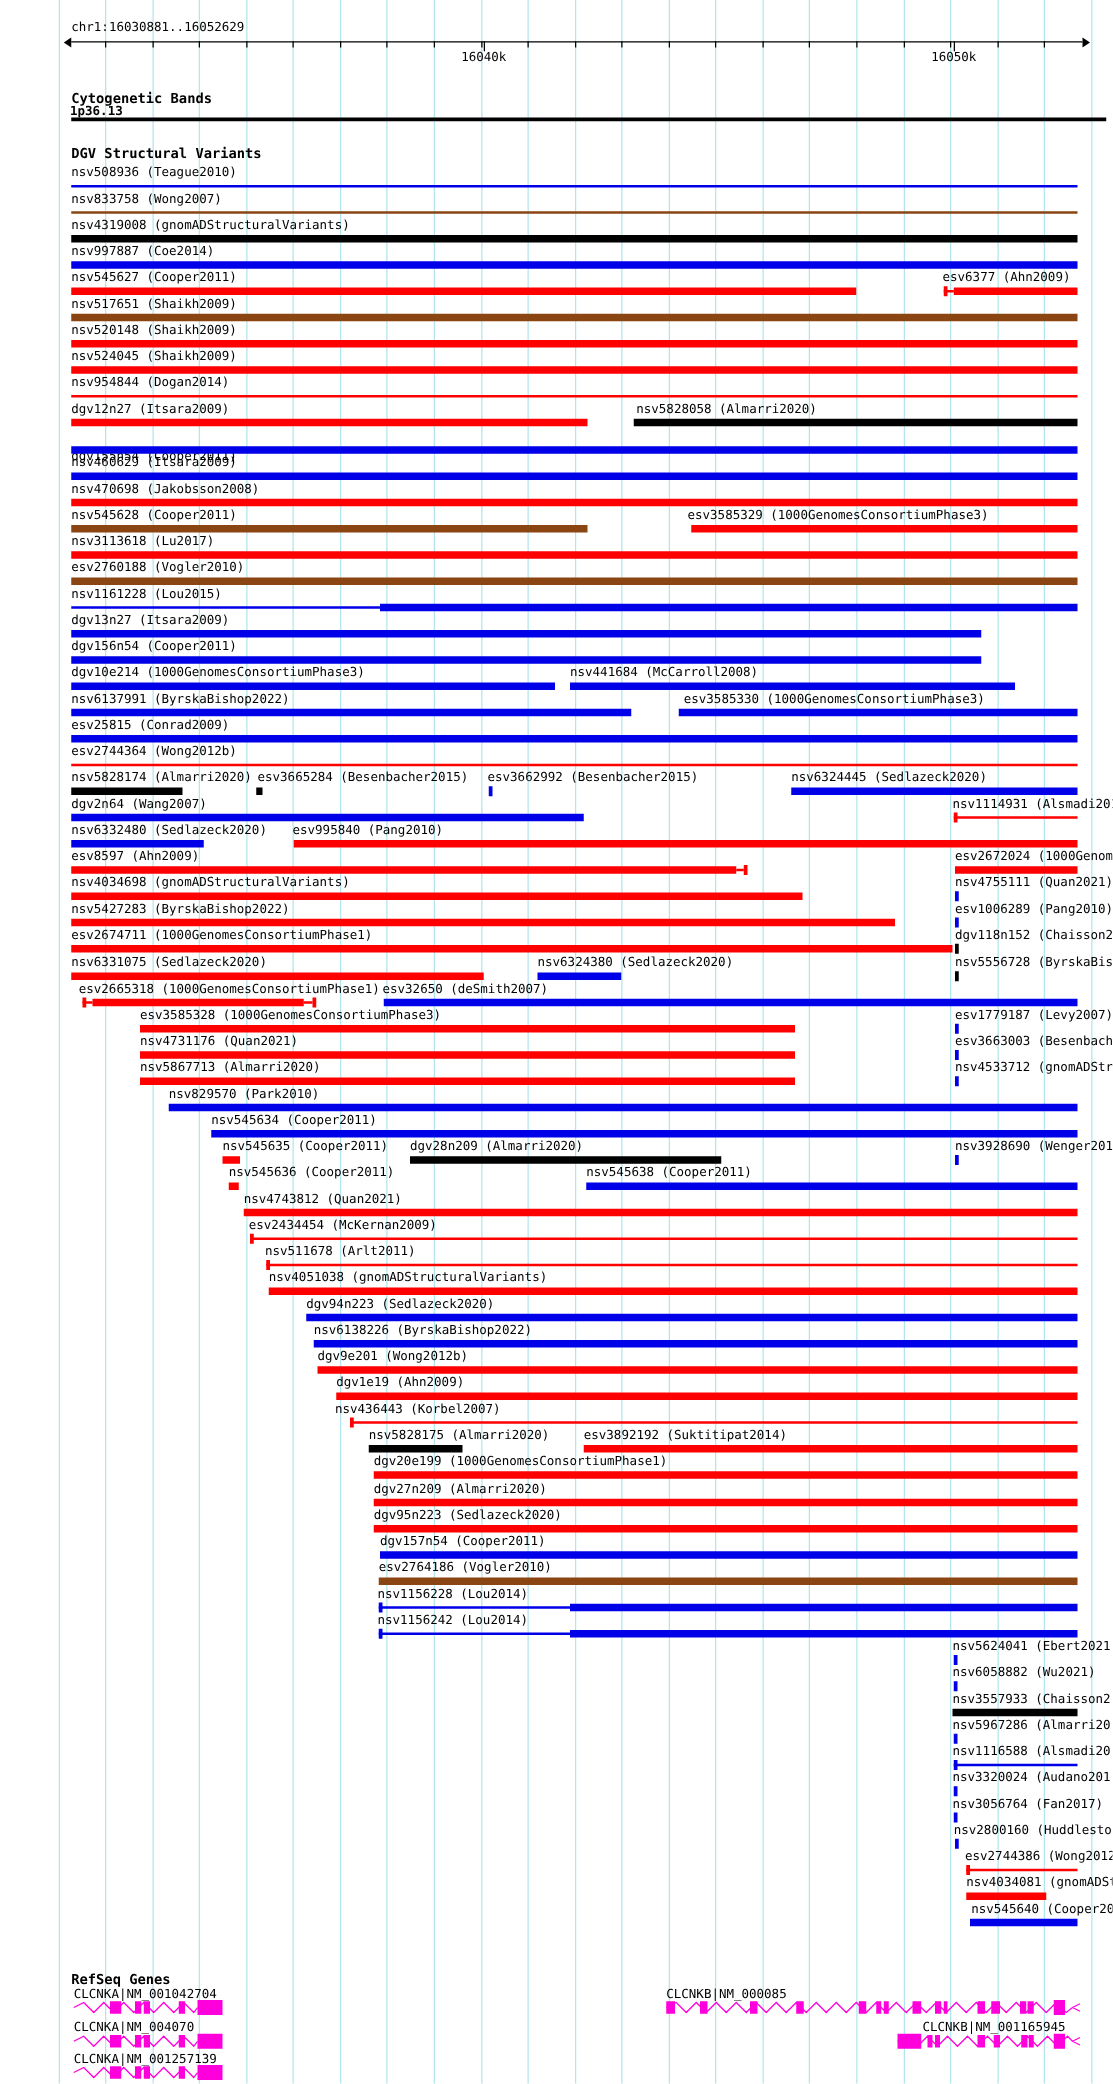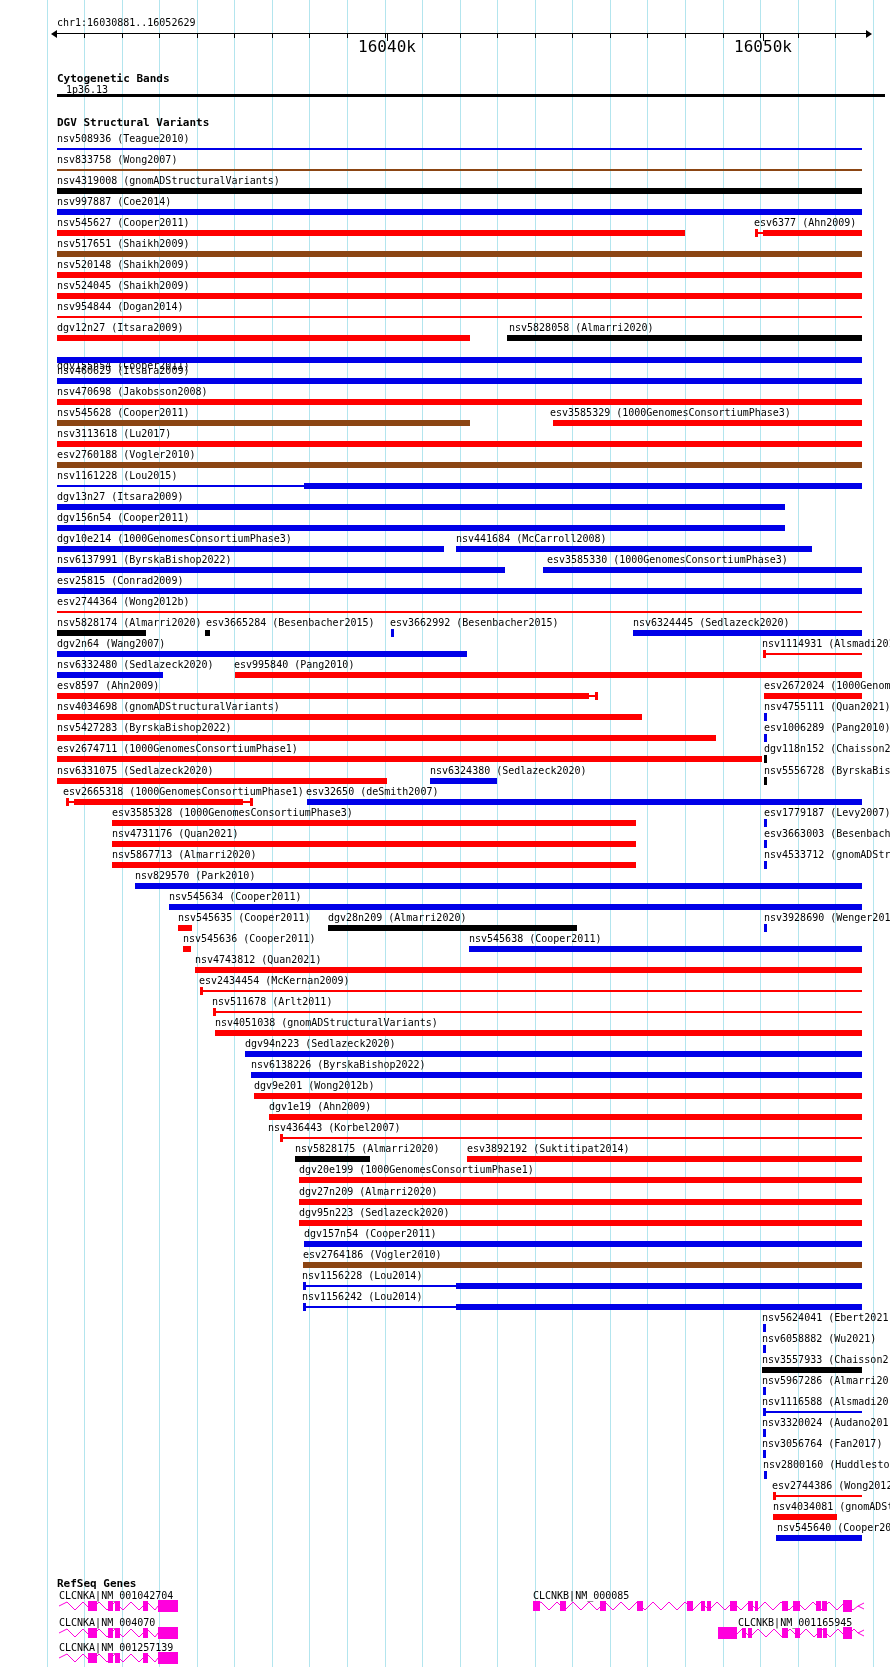--- a/index.html
+++ b/index.html
@@ -8,21 +8,21 @@
   #stage{position:absolute;left:0;top:0;width:890px;height:1667px;}
   .grid-line{position:absolute;top:0;width:1px;height:1667px;}
   .lbl{position:absolute;font-size:10px;line-height:11px;color:#000;white-space:pre;}
   .hdr{position:absolute;font-size:11px;line-height:12px;font-weight:bold;color:#000;white-space:pre;}
   .seg{position:absolute;}
   .ruler-line{position:absolute;height:1px;background:#000;}
   .ruler-tick{position:absolute;width:1px;background:#000;}
   .arrow{position:absolute;width:0;height:0;border-top:4px solid transparent;border-bottom:4px solid transparent;}
   .arrow.left{border-right:6px solid #000;}
   .arrow.right{border-left:6px solid #000;}
-  .tick-lbl{position:absolute;font-size:16px;line-height:11px;color:#000;transform:translateX(-50%);white-space:pre;}
+  .tick-lbl{position:absolute;font-size:10px;line-height:11px;color:#000;transform:translateX(-50%);white-space:pre;}
   .cyto-bar{position:absolute;background:#000;}
   svg.gene{position:absolute;overflow:visible;}
 </style>
 </head>
 <body>
 
 <div id="stage">
   <div id="grid">
       <div class="grid-line" style="left: 46.5px; background: rgb(179, 229, 238);"></div>
       <div class="grid-line" style="left: 84.06px; background: rgb(179, 229, 238);"></div>
@@ -78,21 +78,21 @@
         <div class="ruler-tick" style="left: 797.7px; top: 33px; height: 5px;"></div>
         <div class="ruler-tick" style="left: 835.26px; top: 33px; height: 5px;"></div>
         <div class="ruler-tick" style="left: 387px; top: 33px; height: 8px;"></div>
         <div class="tick-lbl" style="left: 387px; top: 41px;">16040k</div>
         <div class="ruler-tick" style="left: 763px; top: 33px; height: 8px;"></div>
         <div class="tick-lbl" style="left: 763px; top: 41px;">16050k</div>
       </div>
   </div>
 
   <div class="hdr" style="left:57px;top:73px;">Cytogenetic Bands</div>
-  <div class="lbl" style="left:66px;top:84px;">1p36.13</div>
+  <div class="lbl" style="left:56px;top:84px;font-weight:bold;">1p36.13</div>
   <div class="cyto-bar" style="left: 57px; top: 94px; width: 828px; height: 3px; background: rgb(0, 0, 0);"></div>
 
   <div class="hdr" style="left:57px;top:117px;">DGV Structural Variants</div>
   <div id="dgv-rows">
       <div>
         <div class="lbl" style="left: 57px; top: 133px;">nsv508936 (Teague2010)</div>
         <div class="seg" style="left: 57px; top: 148px; width: 805px; height: 2px; background: rgb(0, 0, 232);"></div>
       </div>
       <div>
         <div class="lbl" style="left: 57px; top: 154px;">nsv833758 (Wong2007)</div>

